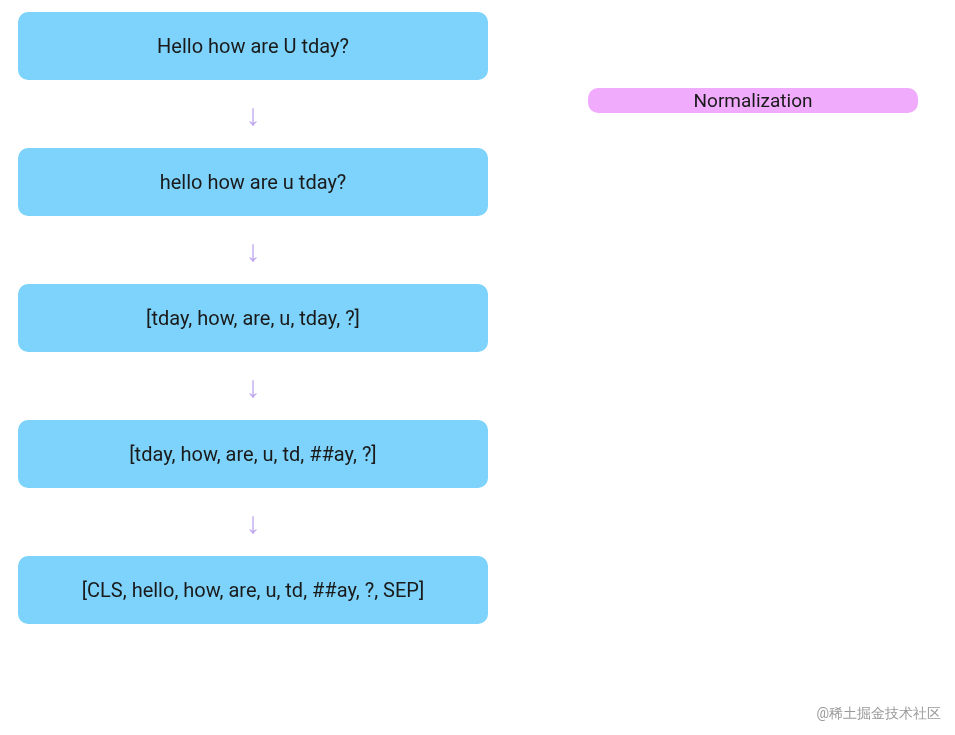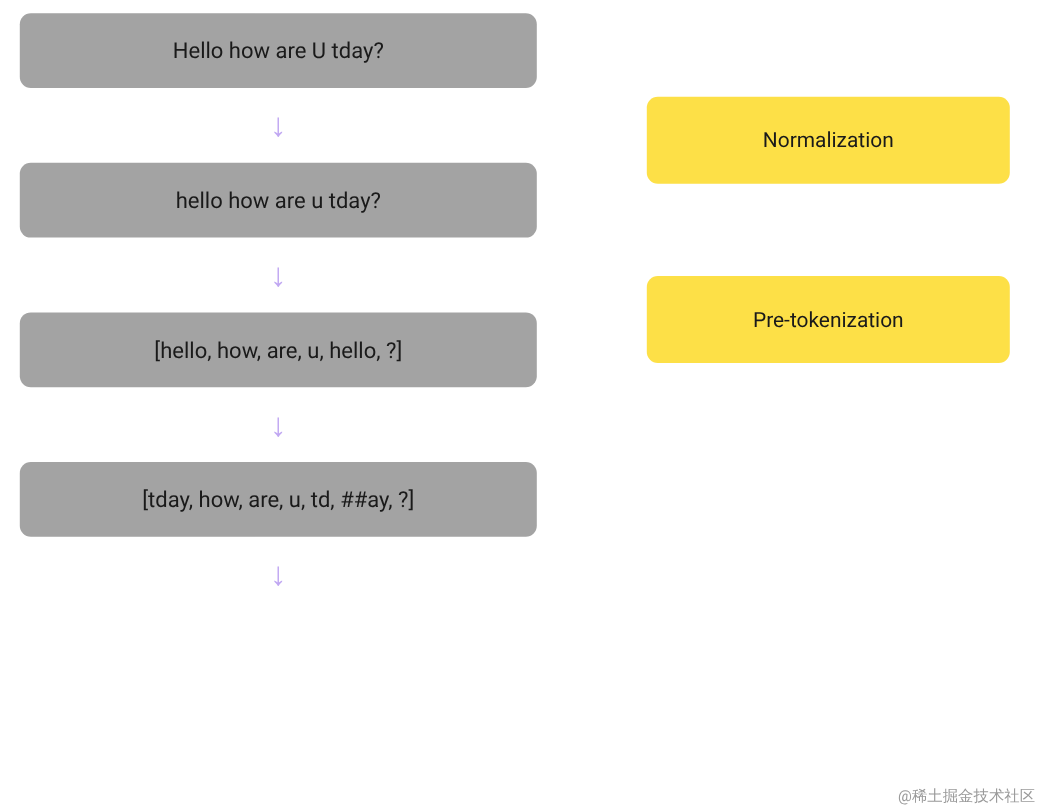--- a/index.html
+++ b/index.html
@@ -22,68 +22,68 @@
     width: 470px;
   }
   .right-col {
     display: flex;
     flex-direction: column;
     width: 330px;
     padding-top: 76px;
   }
   .step-box {
     width: 470px;
-    background: #a3a3a3;
+    background: #7dd3fc;
     border-radius: 10px;
     padding: 22px 10px;
     text-align: center;
     font-size: 20px;
     color: #1a1a1a;
     font-weight: 400;
   }
   .arrow {
     color: #c0a7f2;
     font-size: 30px;
     line-height: 1;
     padding: 20px 0 18px 0;
     font-weight: 300;
   }
   .stage-box {
     width: 330px;
-    background: #fde047;
+    background: #f0abfc;
     border-radius: 10px;
-    padding: 28px 10px;
+    padding: 1px 10px;
     text-align: center;
     font-size: 19px;
     color: #1a1a1a;
     font-weight: 400;
     margin-bottom: 84px;
   }
   .stage-box:last-child { margin-bottom: 0; }
   .watermark {
     position: absolute;
     right: 14px;
-    bottom: 2px;
+    bottom: 12px;
     font-size: 14px;
     color: #9a9a9a;
   }
 </style>
 </head>
 <body>
 
 <div class="container">
   <div class="left-col">
     <div class="step-box">Hello how are U tday?</div>
     <div class="arrow">↓</div>
     <div class="step-box">hello how are u tday?</div>
     <div class="arrow">↓</div>
-    <div class="step-box">[hello, how, are, u, hello, ?]</div>
+    <div class="step-box">[tday, how, are, u, tday, ?]</div>
     <div class="arrow">↓</div>
     <div class="step-box">[tday, how, are, u, td, ##ay, ?]</div>
     <div class="arrow">↓</div>
+    <div class="step-box">[CLS, hello, how, are, u, td, ##ay, ?, SEP]</div>
   </div>
   <div class="right-col">
     <div class="stage-box">Normalization</div>
-    <div class="stage-box">Pre-tokenization</div>
   </div>
 </div>
 
 <div class="watermark">@稀土掘金技术社区</div>
 
 </body></html>

